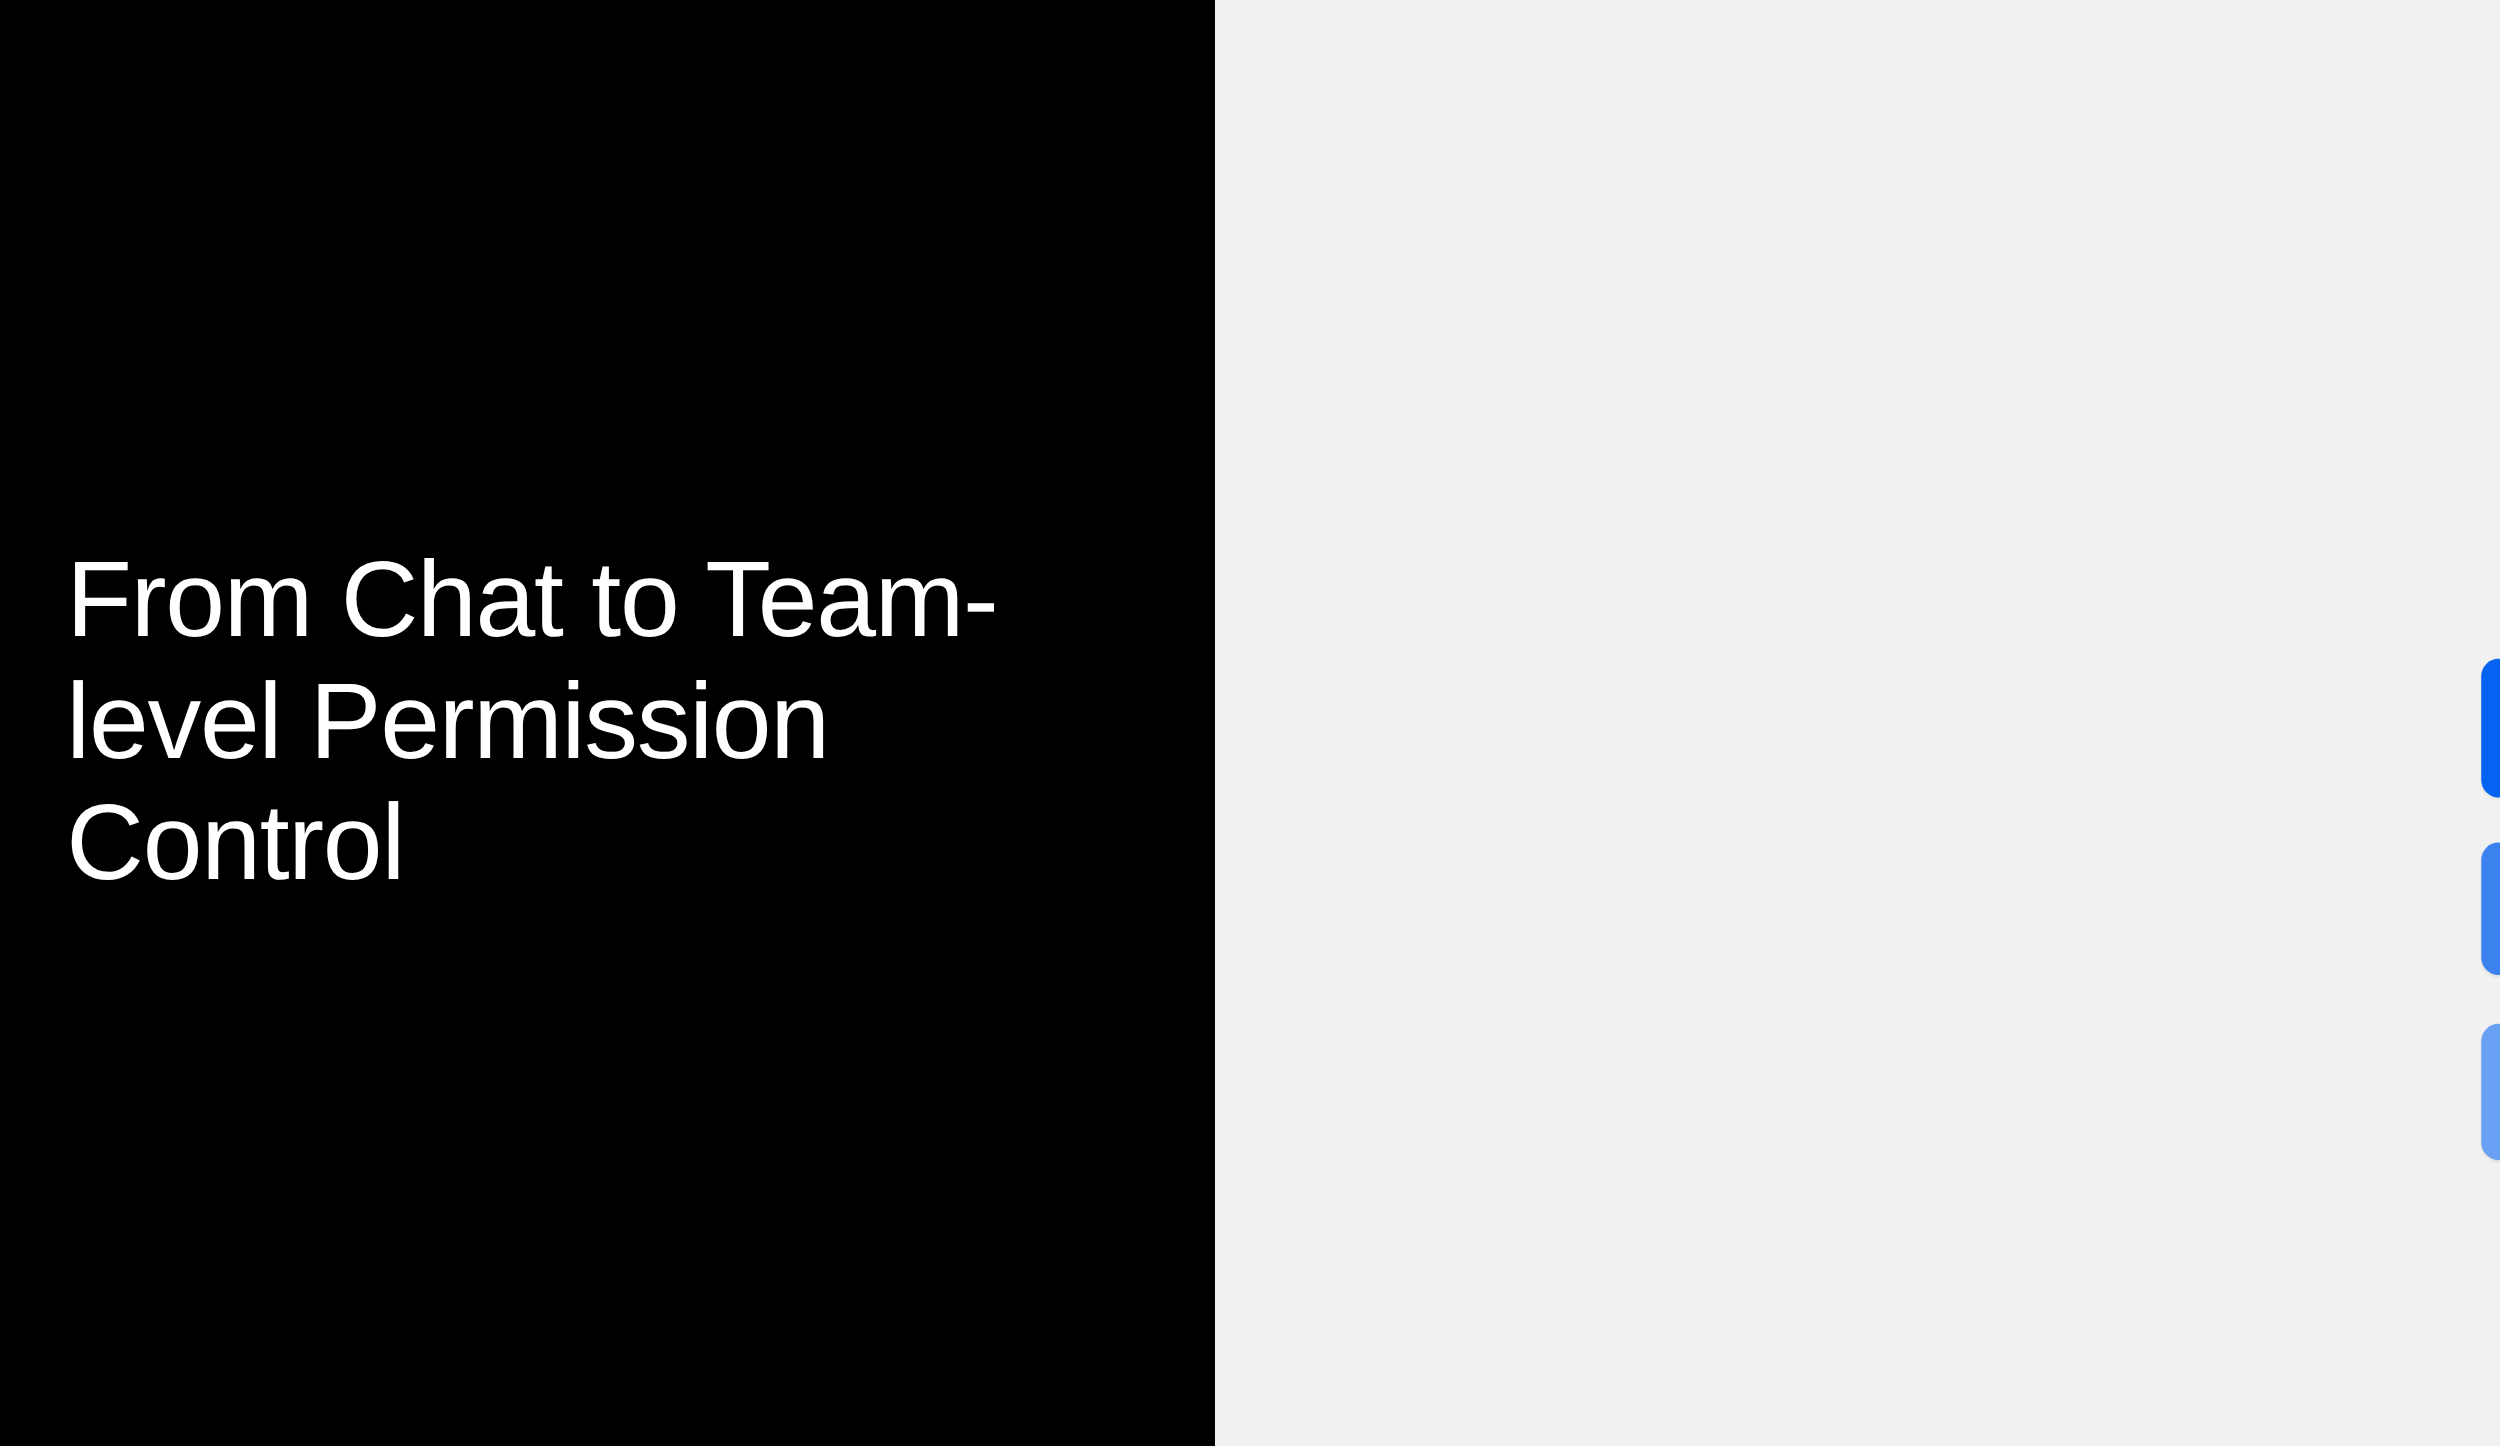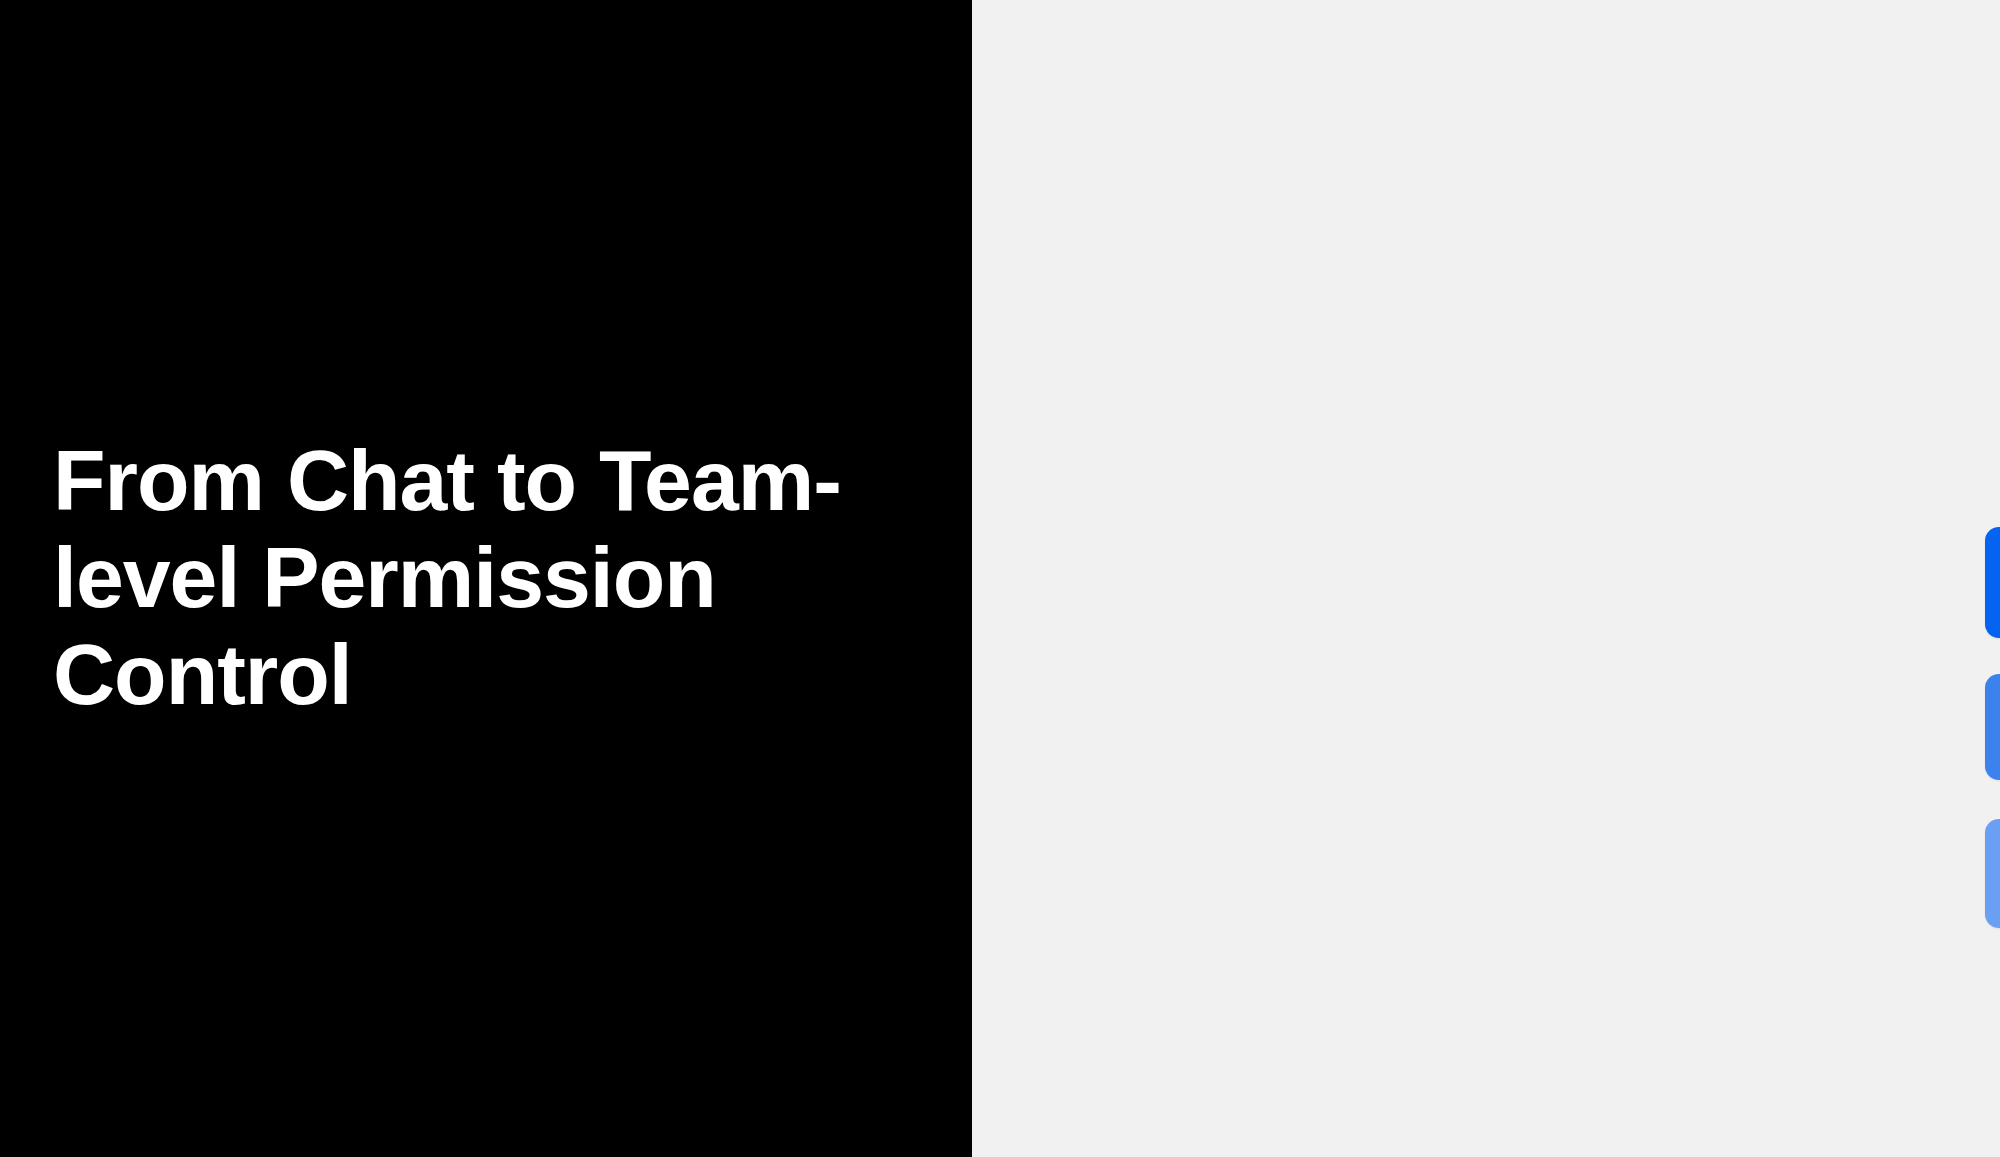--- a/index.html
+++ b/index.html
@@ -16,21 +16,21 @@
   }
   *{margin:0;padding:0;box-sizing:border-box;}
   html,body{width:2000px;height:1157px;}
   body{font-family:"Liberation Sans", sans-serif;}
   .stage{position:relative;width:2000px;height:1157px;overflow:hidden;}
 
   
   .left-panel{position:absolute;left:0;top:0;width:972px;height:1157px;background:var(--left-bg);}
   .title{
     position:absolute;left:53px;top:432px;width:870px;
-    font-size:86px;line-height:97px;font-weight:700;letter-spacing:-1px;
+    font-size:86px;line-height:97px;font-weight:400;letter-spacing:-1px;
     color:var(--title-color);white-space:pre-line;
   }
 
   
   .right-panel{position:absolute;left:972px;top:0;width:1028px;height:1157px;background:var(--right-bg);}
 
   .node{
     position:absolute;border-radius:14px;
     display:flex;align-items:center;justify-content:center;text-align:center;
     color:#ffffff;font-weight:700;

